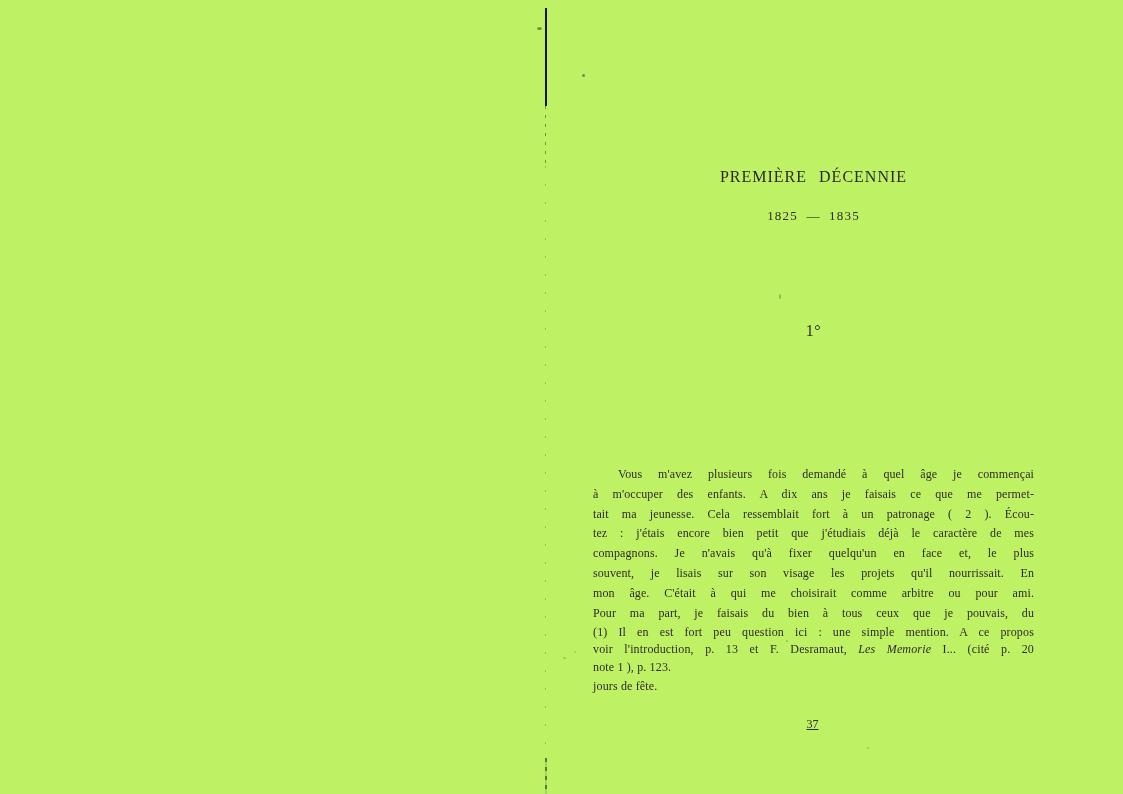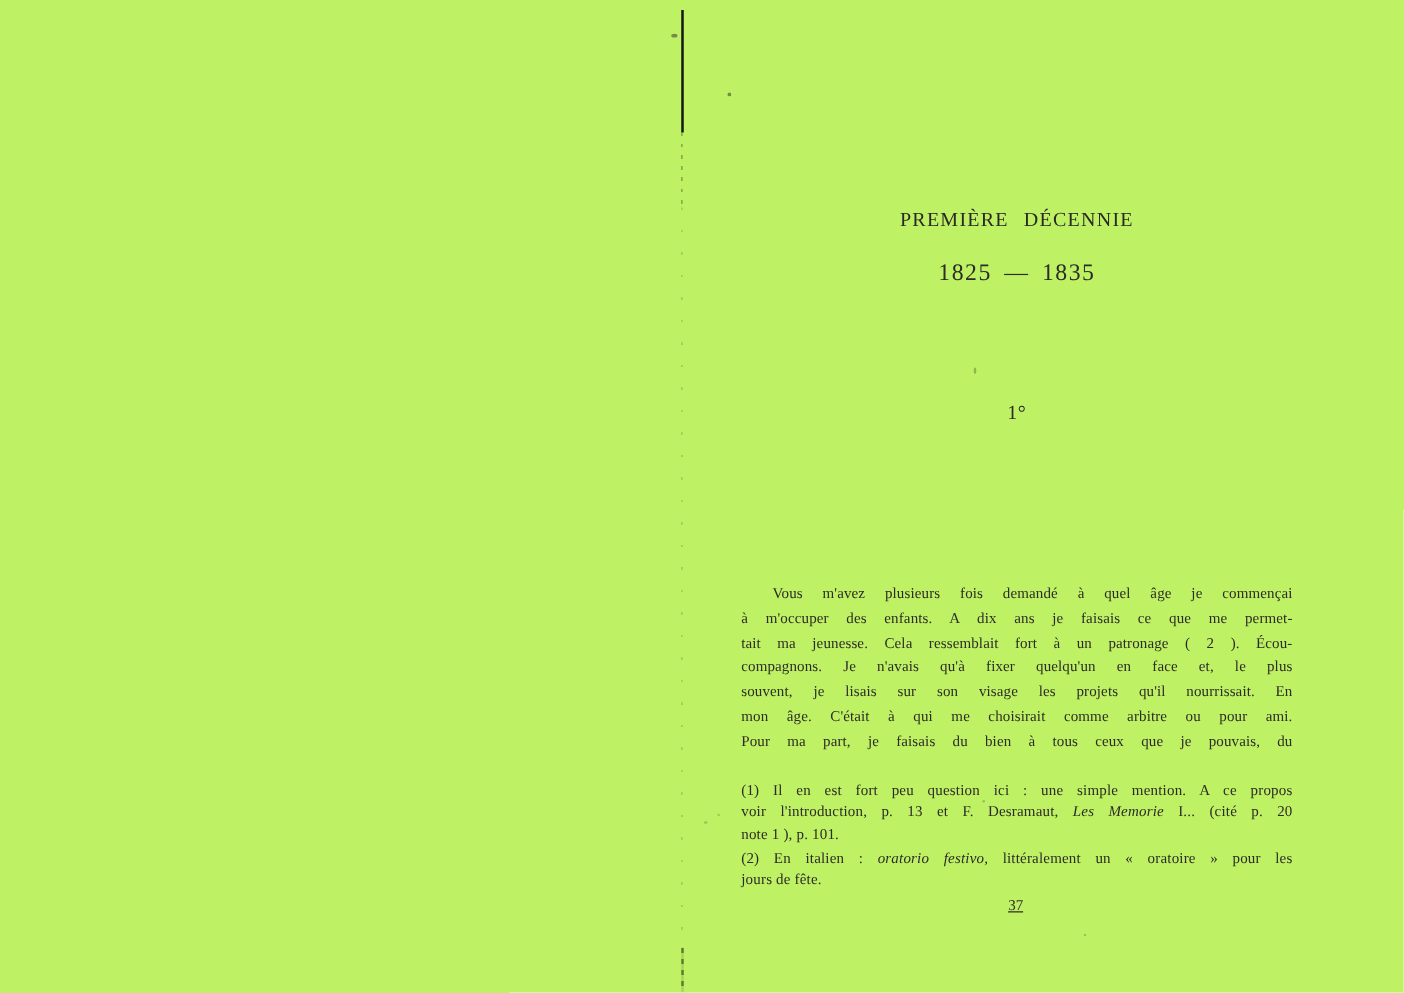--- a/index.html
+++ b/index.html
@@ -29,21 +29,21 @@
   .speck { position: absolute; background: rgba(40,40,40,0.5); border-radius: 50%; }
   
   .col { position: absolute; left: 593px; width: 441px; }
   .chapter-title {
     top: 168px; text-align: center;
     font-size: 16px; letter-spacing: 1px; word-spacing: 7px;
     color: #2b2925;
   }
   .date-range {
     top: 208px; text-align: center;
-    font-size: 19px; letter-spacing: 1.2px; word-spacing: 4px;
+    font-size: 13px; letter-spacing: 1.2px; word-spacing: 4px;
   }
   .section-no {
     top: 322px; text-align: center;
     font-size: 16px; letter-spacing: 0.5px;
   }
   .epigraph {
     position: absolute; left: 650px; top: 377px; width: 320px;
     font-style: italic; font-size: 15.5px; line-height: 20px;
     word-spacing: 4px; letter-spacing: 0.3px;
   }
@@ -91,42 +91,40 @@
 
   <div class="col date-range" style="position:absolute;">1825 — 1835</div>
 
   <div class="col section-no" style="position:absolute;">1°</div>
 
 
   <div class="col body-block" style="position:absolute;">
     <div class="jline indent">Vous m'avez plusieurs fois demandé à quel âge je commençai</div>
     <div class="jline">à m'occuper des enfants. A dix ans je faisais ce que me permet-</div>
     <div class="jline">tait ma jeunesse. Cela ressemblait fort à un patronage ( 2 ). Écou-</div>
+    <div class="jline">tez : j'étais encore bien petit que j'étudiais déjà le caractère de mes</div>
     <div class="jline">compagnons. Je n'avais qu'à fixer quelqu'un en face et, le plus</div>
     <div class="jline">souvent, je lisais sur son visage les projets qu'il nourrissait. En</div>
     <div class="jline">mon âge. C'était à qui me choisirait comme arbitre ou pour ami.</div>
     <div class="jline">Pour ma part, je faisais du bien à tous ceux que je pouvais, du</div>
   </div>
 
   <div class="col footnotes" style="position:absolute;">
     <div>
       <div class="jline">
         <span>(1) Il en est fort peu question ici : une simple mention. A ce propos</span>
       </div>
       <div class="jline">
         <span>voir l'introduction, p. 13 et F. Desramaut, </span><span class="it">Les Memorie</span><span> I... (cité p. 20</span>
       </div>
       <div class="lline">
-        <span>note 1 ), p. 101.</span>
+        <span>note 1 ), p. 123.</span>
       </div>
     </div>
     <div class="footnote-2">
-      <div class="jline">
-        <span>(2) En italien : </span><span class="it">oratorio festivo,</span><span> littéralement un « oratoire » pour les</span>
-      </div>
       <div class="lline">
         <span>jours de fête.</span>
       </div>
     </div>
   </div>
 
   <div class="page-number">37</div>
 
 </div>
 

